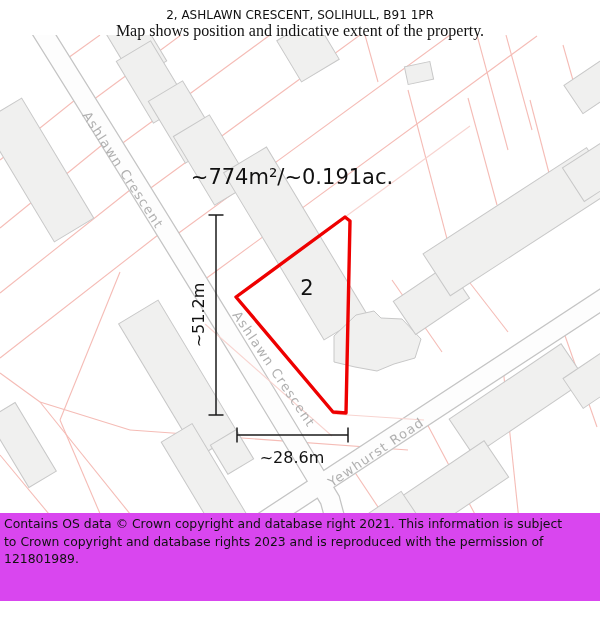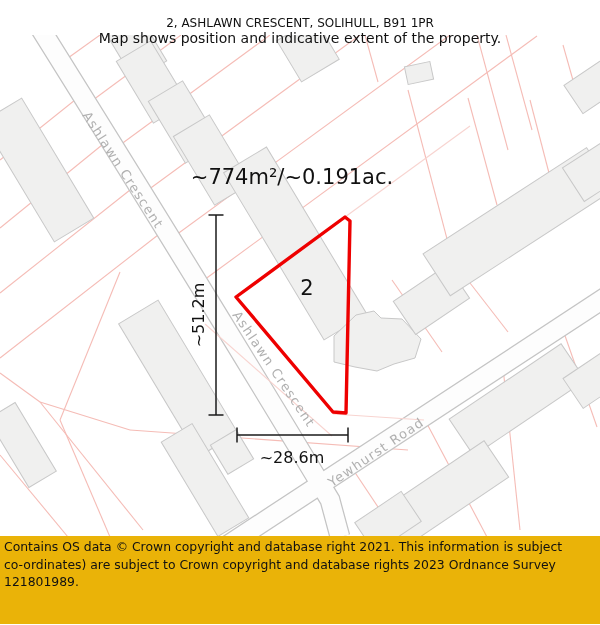--- a/index.html
+++ b/index.html
@@ -1,24 +1,24 @@
 <!DOCTYPE html>
 <html><head>
 <meta charset="utf-8">
 <style>
   html,body{margin:0;padding:0;background:#ffffff;}
   body{width:600px;height:625px;position:relative;overflow:hidden;
        font-family:"DejaVu Sans","Liberation Sans",sans-serif;color:#111;}
   .header{position:absolute;top:0;left:0;width:600px;height:35px;text-align:center;
           background:#ffffff;z-index:3;}
-  .header .t1{font-size:12px;padding-top:16px;line-height:15px;}
-  .header .t2{font-size:14px;line-height:15px;}
+  .header .t1{font-size:12px;padding-top:8px;line-height:15px;}
+  .header .t2{font-size:16px;line-height:15px;font-family:Liberation Serif, serif;}
   .mapwrap{position:absolute;top:35px;left:0;width:600px;height:502px;background:#ffffff;}
   svg{display:block;}
-  .footer{position:absolute;top:536px;left:0;width:600px;height:88px;background:#eab308;
+  .footer{position:absolute;top:513px;left:0;width:600px;height:88px;background:#d946ef;
           font-size:12.4px;line-height:17.5px;padding:2px 0 0 4px;box-sizing:border-box;z-index:3;}
   .footer div{white-space:nowrap;}
   .maplabel{fill:#111;}
   .roadlabel{font-size:13px;letter-spacing:1.3px;}
 </style>
 </head>
 <body>
 
 <div class="header">
   <div class="t1">2, ASHLAWN CRESCENT, SOLIHULL, B91 1PR</div>
@@ -133,15 +133,15 @@
 
   <text class="maplabel" x="292" y="184" font-size="21" text-anchor="middle">~774m²/~0.191ac.</text>
   <text class="maplabel" x="307" y="295" font-size="21" text-anchor="middle">2</text>
   <text class="maplabel" transform="translate(198,315) rotate(-90)" font-size="16" text-anchor="middle" dy="0.35em">~51.2m</text>
   <text class="maplabel" x="292" y="463" font-size="16" text-anchor="middle">~28.6m</text>
 </svg>
 </div>
 
 <div class="footer">
   <div>Contains OS data © Crown copyright and database right 2021. This information is subject</div>
-  <div>co-ordinates) are subject to Crown copyright and database rights 2023 Ordnance Survey</div>
+  <div>to Crown copyright and database rights 2023 and is reproduced with the permission of</div>
   <div>121801989.</div>
 </div>
 
 </body></html>

